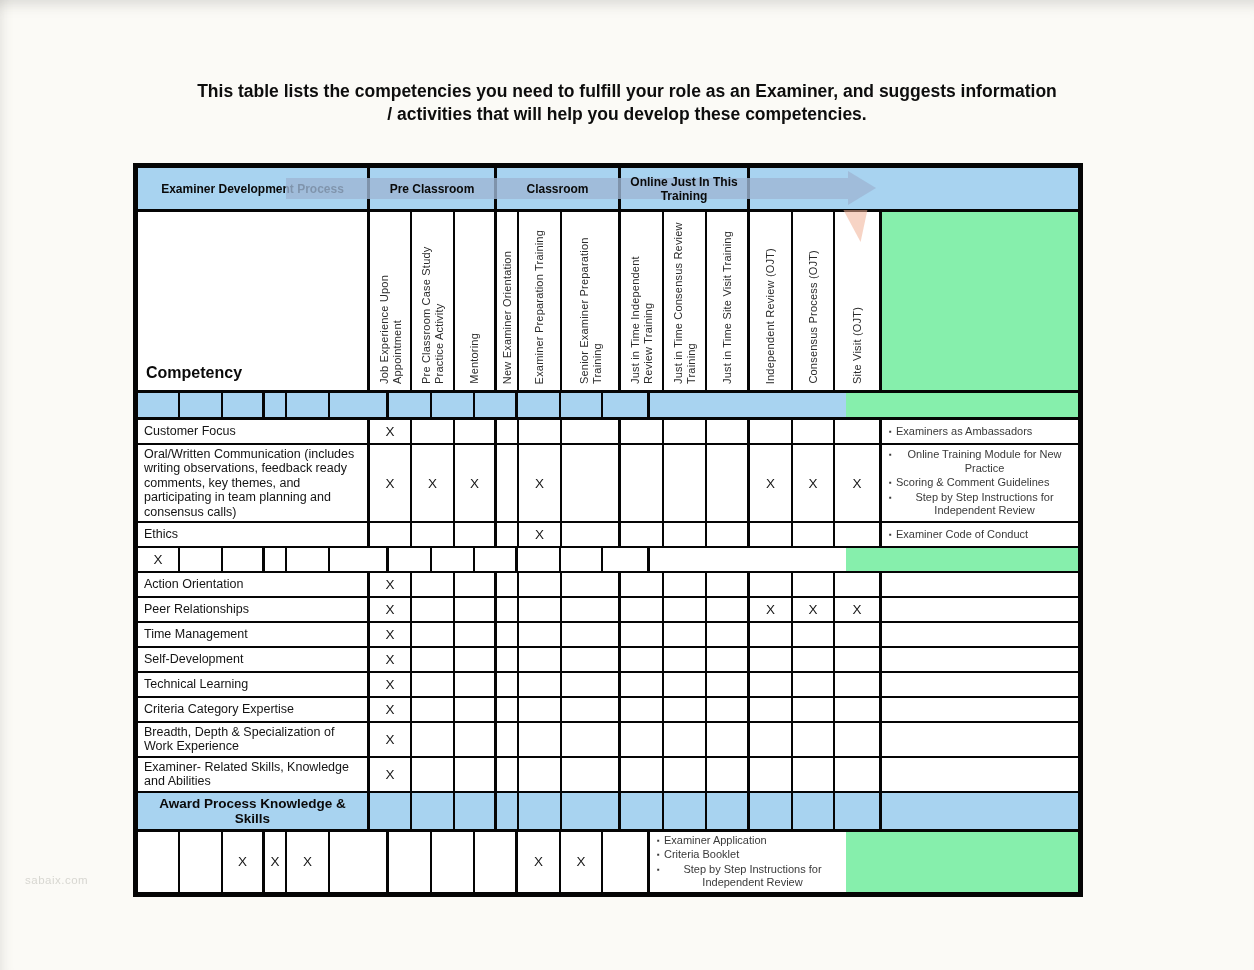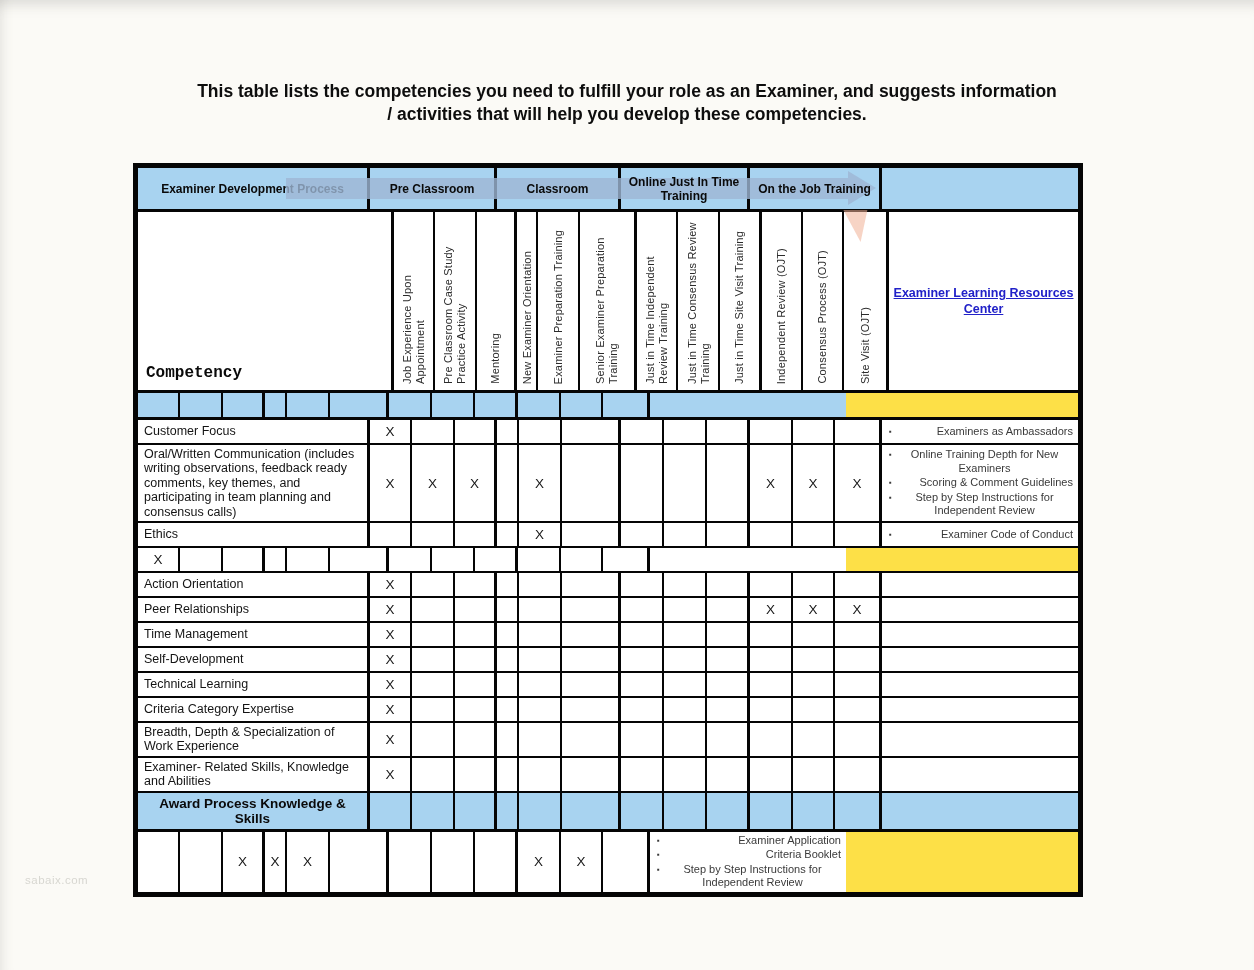--- a/index.html
+++ b/index.html
@@ -21,21 +21,21 @@
     text-align:center;
     font-size:17.5px;
     line-height:23px;
     font-weight:bold;
     color:#0d0d0d;
   }
   .table-frame{
     margin:37px 0 0 133px;
     width:940px;
     border:5px solid #050505;
-    background:#fde047;
+    background:#86efac;
   }
   .trow{display:flex;border-bottom:2px solid #050505;}
   .trow:last-child{border-bottom:none;}
   .trow.thick{border-bottom-width:3px;}
   .cell{
     box-sizing:border-box;
     border-right:2px solid #050505;
     background:#fff;
     position:relative;
   }
@@ -61,21 +61,21 @@
     font-size:16px;font-weight:bold;color:#0a0a0a;}
   .linkcell{display:flex;align-items:center;justify-content:center;text-align:center;padding:4px;}
   .linkcell a{font-size:12.5px;font-weight:bold;line-height:16px;text-decoration:underline;cursor:pointer;}
   
   .labelcell{display:flex;align-items:center;padding:2px 6px;font-size:12.5px;line-height:14.4px;color:#141414;}
   .markcell{display:flex;align-items:center;justify-content:center;
     font-size:13.5px;color:#161616;}
   .rescell{display:flex;flex-direction:column;justify-content:center;padding:2px 3px;gap:1px;}
   .res{display:flex;font-size:11px;line-height:13.5px;color:#3a3a3a;}
   .res .b{flex:none;width:11px;text-align:center;font-size:8px;line-height:13.5px;}
-  .res .t{flex:1;text-align:right;padding-right:2px;}
+  .res .t{flex:1;text-align:left;padding-right:2px;}
   .res .t.ctr{text-align:center;}
   
   .sectionlabel{display:flex;align-items:center;font-size:13.5px;font-weight:bold;color:#0a0a0a;line-height:15px;}
   .watermark{
     position:absolute;left:25px;top:874px;
     font-size:11.5px;letter-spacing:.5px;color:rgba(150,150,140,.35);
   }
 </style>
 </head>
 <body>
@@ -85,32 +85,29 @@
   <div class="table-frame" id="tbl">
       <div class="trow band thick" style="background: rgb(168, 211, 240);">
         <div class="cell bsep" style="width: 232px;">Examiner Development Process</div>
         <div class="cell bsep group-header" style="width: 127px;">
           <span style="position: relative; z-index: 2;">Pre Classroom</span>
         </div>
         <div class="cell bsep group-header" style="width: 124px;">
           <span style="position: relative; z-index: 2;">Classroom</span>
         </div>
         <div class="cell bsep group-header" style="width: 129px;">
-          <span style="position: relative; z-index: 2;">Online Just In Time Training</span>
-        </div>
-        <div class="cell bsep group-header" style="width: 132px;">
-          <span style="position: relative; z-index: 2;">On the Job Training</span>
+          <span style="position: relative; z-index: 2;">Online Just In This Training</span>
         </div>
         <div class="cell last" style="width: 196px;"></div>
         <div class="arrow-body" style="left: 148px; width: 562px; background: rgb(157, 183, 213);"></div>
         <div class="arrow-head" style="left: 710px; border-left: 28px solid rgb(157, 183, 213);"></div>
         <div class="arrow-accent" style="left: 702px; top: 42px; border-left: 24px solid transparent; border-top: 32px solid rgb(240, 176, 150);"></div>
       </div>
       <div class="trow vheader thick">
-        <div class="cell bsep compcell" style="width: 266px; font-family: Liberation Mono, monospace;">Competency</div>
+        <div class="cell bsep compcell" style="width: 232px;">Competency</div>
         <div class="cell vcell" style="width: 42px;">
           <span class="vtext">Job Experience Upon Appointment</span>
         </div>
         <div class="cell vcell" style="width: 43px;">
           <span class="vtext">Pre Classroom Case Study Practice Activity</span>
         </div>
         <div class="cell vcell bsep" style="width: 42px;">
           <span class="vtext">Mentoring</span>
         </div>
         <div class="cell vcell" style="width: 22px;">
@@ -132,23 +129,20 @@
           <span class="vtext">Just in Time Site Visit Training</span>
         </div>
         <div class="cell vcell" style="width: 43px;">
           <span class="vtext">Independent Review (OJT)</span>
         </div>
         <div class="cell vcell" style="width: 42px;">
           <span class="vtext">Consensus Process (OJT)</span>
         </div>
         <div class="cell vcell bsep" style="width: 47px;">
           <span class="vtext">Site Visit (OJT)</span>
-        </div>
-        <div class="cell last linkcell" style="width: 196px;">
-          <a href="#" style="color: rgb(33, 33, 200);">Examiner Learning Resources Center</a>
         </div>
       </div>
       <div class="trow thick" style="min-height: 24px;">
         <div class="cell markcell" style="width: 42px; background: rgb(168, 211, 240);"></div>
         <div class="cell markcell" style="width: 43px; background: rgb(168, 211, 240);"></div>
         <div class="cell markcell bsep" style="width: 42px; background: rgb(168, 211, 240);"></div>
         <div class="cell markcell" style="width: 22px; background: rgb(168, 211, 240);"></div>
         <div class="cell markcell" style="width: 43px; background: rgb(168, 211, 240);"></div>
         <div class="cell markcell bsep" style="width: 59px; background: rgb(168, 211, 240);"></div>
         <div class="cell markcell" style="width: 43px; background: rgb(168, 211, 240);"></div>
@@ -206,21 +200,21 @@
         </div>
         <div class="cell markcell" style="width: 42px;">
           <span>X</span>
         </div>
         <div class="cell markcell bsep" style="width: 47px;">
           <span>X</span>
         </div>
         <div class="cell last rescell" style="width: 196px;">
           <div class="res">
             <span class="b">▪</span>
-            <span class="t ctr">Online Training Depth for New Examiners</span>
+            <span class="t ctr">Online Training Module for New Practice</span>
           </div>
           <div class="res">
             <span class="b">▪</span>
             <span class="t">Scoring &amp; Comment Guidelines</span>
           </div>
           <div class="res">
             <span class="b">▪</span>
             <span class="t ctr">Step by Step Instructions for Independent Review</span>
           </div>
         </div>

